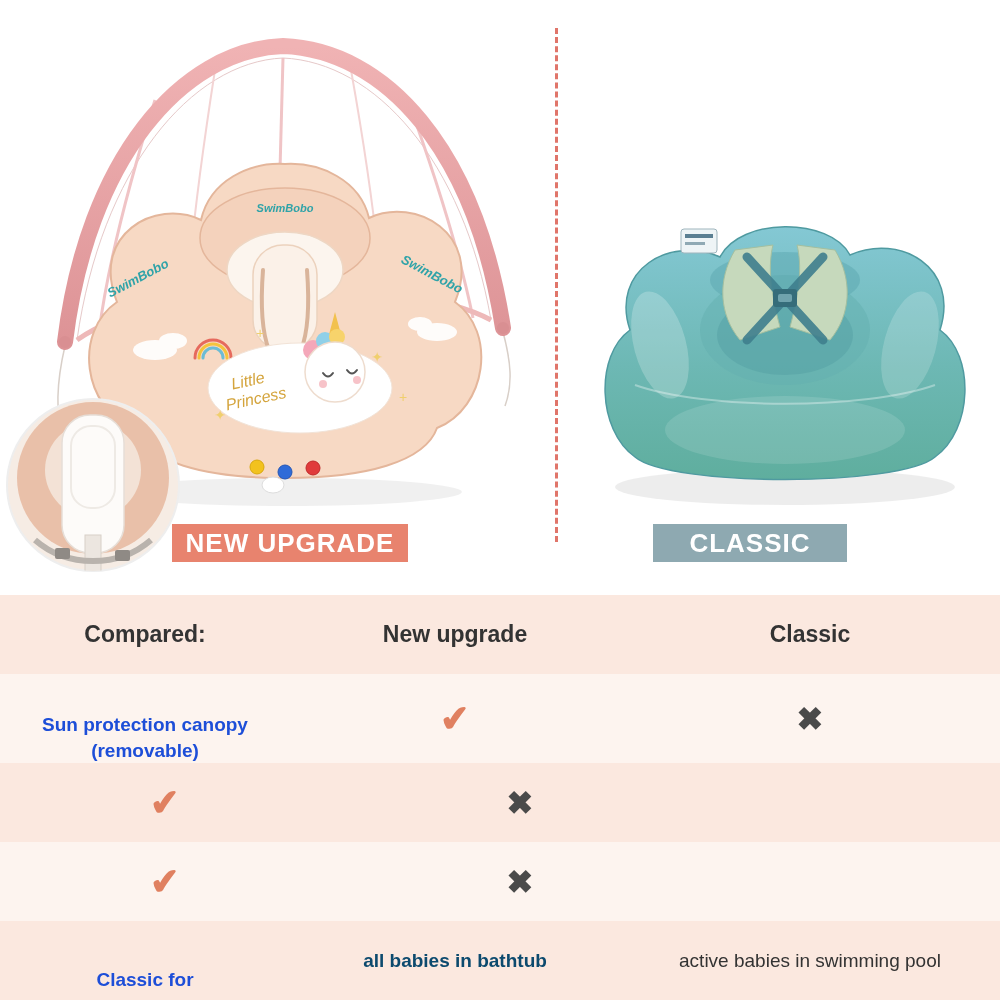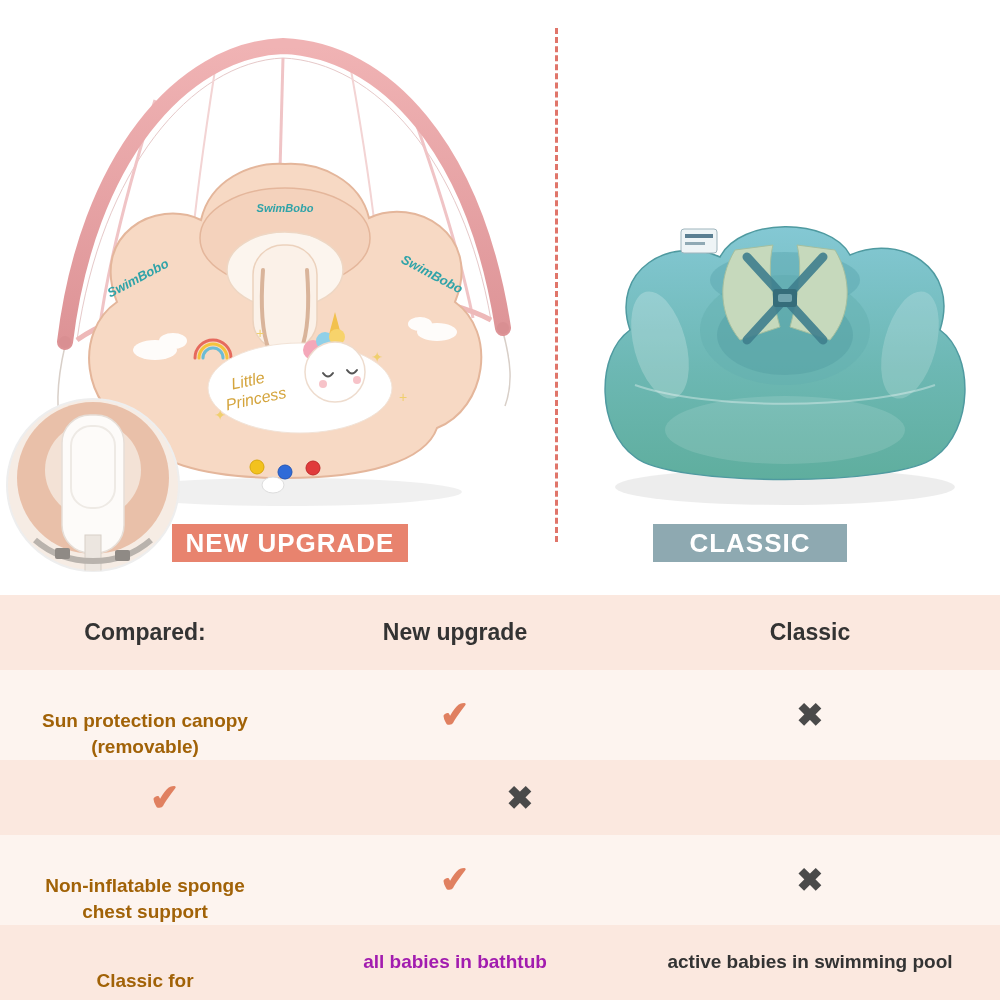--- a/index.html
+++ b/index.html
@@ -24,26 +24,26 @@
   
   .table{position:absolute;left:0;top:595px;width:1000px;height:405px;display:flex;flex-direction:column;}
   .t-row{display:flex;height:94px;}
   .t-row.shade-a{background:#fbe8df;}
   .t-row.shade-b{background:#fdf4ef;}
   .cell{display:flex;align-items:center;justify-content:center;text-align:center;}
   .c1{width:29%;}
   .c2{width:33%;}
   .c3{width:38%;}
   .header-text{font-size:23px;font-weight:bold;color:#333;}
-  .feature{font-size:19px;font-weight:bold;color:#a16207;white-space:pre-line;line-height:1.35;margin-top:38px;}
+  .feature{font-size:19px;font-weight:bold;color:#1d4ed8;white-space:pre-line;line-height:1.35;margin-top:38px;}
   .mark{font-size:32px;font-weight:bold;line-height:1;}
   .mark-new{color:#e08060;font-size:36px;transform:rotate(-4deg);}
   .mark-classic{color:#4a4a4a;}
-  .suit-new{font-size:19px;font-weight:bold;color:#a21caf;}
-  .suit-classic{font-size:19px;font-weight:bold;color:#333;}
+  .suit-new{font-size:19px;font-weight:bold;color:#0c4a6e;}
+  .suit-classic{font-size:19px;font-weight:normal;color:#333;}
 </style>
 </head>
 <body>
 
 <div class="canvas">
 
   <svg id="new-svg" class="product-svg" width="545" height="575" viewBox="0 0 545 575">
     <defs>
       <clipPath id="insetClip">
           <circle cx="88" cy="465" r="86"></circle>
@@ -215,22 +215,20 @@
     <div class="t-row shade-a">
       <div class="cell c2">
         <span class="mark mark-new">✔</span>
       </div>
       <div class="cell c3">
         <span class="mark mark-classic">✖</span>
       </div>
     </div>
 
     <div class="t-row shade-b">
-      <div class="cell c1 feature">Non-inflatable sponge
-chest support</div>
       <div class="cell c2">
         <span class="mark mark-new">✔</span>
       </div>
       <div class="cell c3">
         <span class="mark mark-classic">✖</span>
       </div>
     </div>
 
     <div class="t-row shade-a">
       <div class="cell c1 feature">Classic for</div>

